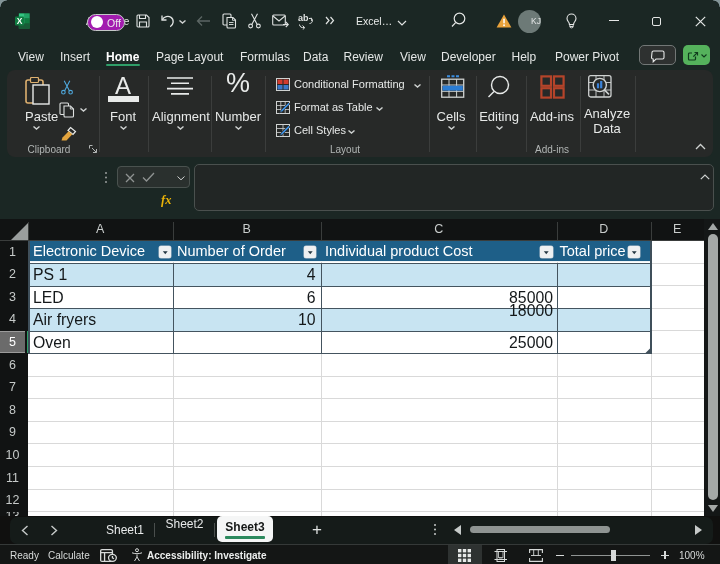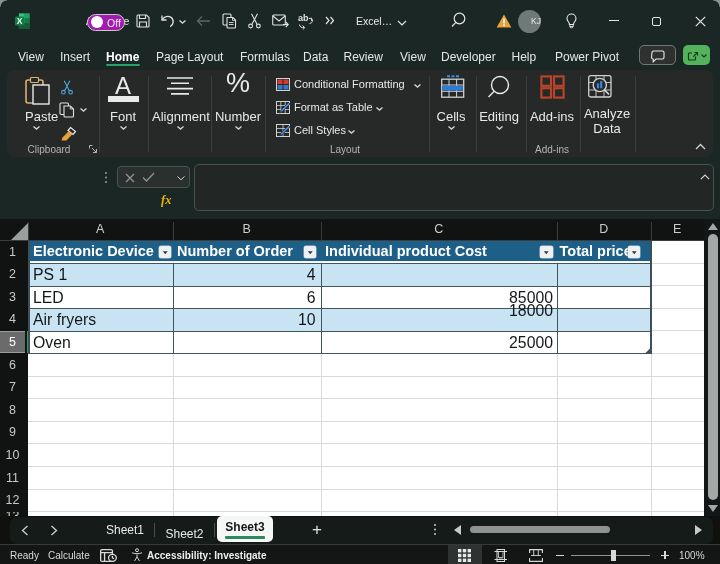--- a/index.html
+++ b/index.html
@@ -25,21 +25,21 @@
   .chev { position:absolute; width:7px; height:4px; }
 
   
   #fbararea { position:absolute; top:157px; left:0; width:720px; height:62px; background:#1b2724; }
 
   
   #grid { position:absolute; top:219px; left:0; width:720px; height:297px; background:#111313; }
 
   .hdr-letter { top:0; height:21.5px; line-height:21.5px; text-align:center; color:#c9cdcc; font-size:12.5px; }
   .rowno { left:0; width:25px; height:22.6px; line-height:22.6px; text-align:center; color:#c6cac9; font-size:12.5px; }
-  .thead { height:21.1px; line-height:21.3px; color:#fff; font-weight:bold; font-size:14.5px; white-space:nowrap; }
+  .thead { height:21.1px; line-height:21.3px; color:#fff; font-weight:normal; font-size:14.5px; white-space:nowrap; }
   .filt { top:26.5px; width:12.5px; height:12.5px; background:#eef0f1; border-radius:2px; box-shadow:0 0 0 0.5px #b9c6cf; }
   .ca { left:33px; width:130px; height:22.6px; line-height:23.4px; color:#14181a; font-size:15.8px; }
   .cb { left:172.5px; width:143px; height:22.6px; line-height:23.4px; color:#14181a; font-size:15.8px; text-align:right; }
   .cc { left:321px; width:232px; height:22.6px; line-height:23.4px; color:#14181a; font-size:15.8px; text-align:right; }
 
   
   #tabbar { position:absolute; top:516px; left:0; width:720px; height:28px; background:#10100f; }
   #tabpanel { position:absolute; top:0.5px; left:10px; width:703px; height:27px; background:#151b19; border-radius:7px; }
 
   
@@ -441,21 +441,21 @@
   <div id="tabbar">
     <div id="tabpanel">
       <svg class="abs" style="left:11px;top:8px;" width="8" height="11" viewBox="0 0 8 11" fill="none" stroke="#c6cac9" stroke-width="1.4">
           <path d="M6.5 1 L1.5 5.5 L6.5 10"></path>
         </svg>
       <svg class="abs" style="left:40px;top:8px;" width="8" height="11" viewBox="0 0 8 11" fill="none" stroke="#c6cac9" stroke-width="1.4">
           <path d="M1.5 1 L6.5 5.5 L1.5 10"></path>
         </svg>
       <div class="abs" style="left:85px;top:6px;width:60px;text-align:center;color:#e8eaea;font-size:12px;">Sheet1</div>
       <div class="abs" style="left:144px;top:6px;width:1px;height:14px;background:#4a4f4d;"></div>
-      <div class="abs" style="left:144.5px;top:10px;width:60px;text-align:center;color:#e8eaea;font-size:12px;">Sheet2</div>
+      <div class="abs" style="left:144.5px;top:0;width:60px;text-align:center;color:#e8eaea;font-size:12px;">Sheet2</div>
       <div class="abs" style="left:204px;top:6px;width:1px;height:14px;background:#4a4f4d;"></div>
       <div class="abs" style="left:207px;top:-1px;width:56px;height:26.5px;background:#f5f6f6;border-radius:5px;">
         <div class="abs" style="left:0;top:4px;width:56px;text-align:center;color:#151817;font-size:12px;font-weight:bold;">Sheet3</div>
         <div class="abs" style="left:8px;top:20.5px;width:40px;height:2.5px;background:#2c8a5e;border-radius:1px;"></div>
       </div>
       <div class="abs" style="left:296px;top:2px;width:22px;height:22px;color:#dfe2e1;font-size:17px;text-align:center;line-height:21px;">+</div>
       <div class="abs" style="left:424px;top:7px;width:2.4px;height:2.4px;background:#c6cac9;border-radius:50%;box-shadow:0 4.5px 0 #c6cac9, 0 9px 0 #c6cac9;"></div>
       <svg class="abs" style="left:444px;top:8px;" width="7" height="10" viewBox="0 0 7 10">
           <path d="M7 0 L0 5 L7 10 Z" fill="#c6cac9"></path>
         </svg>

